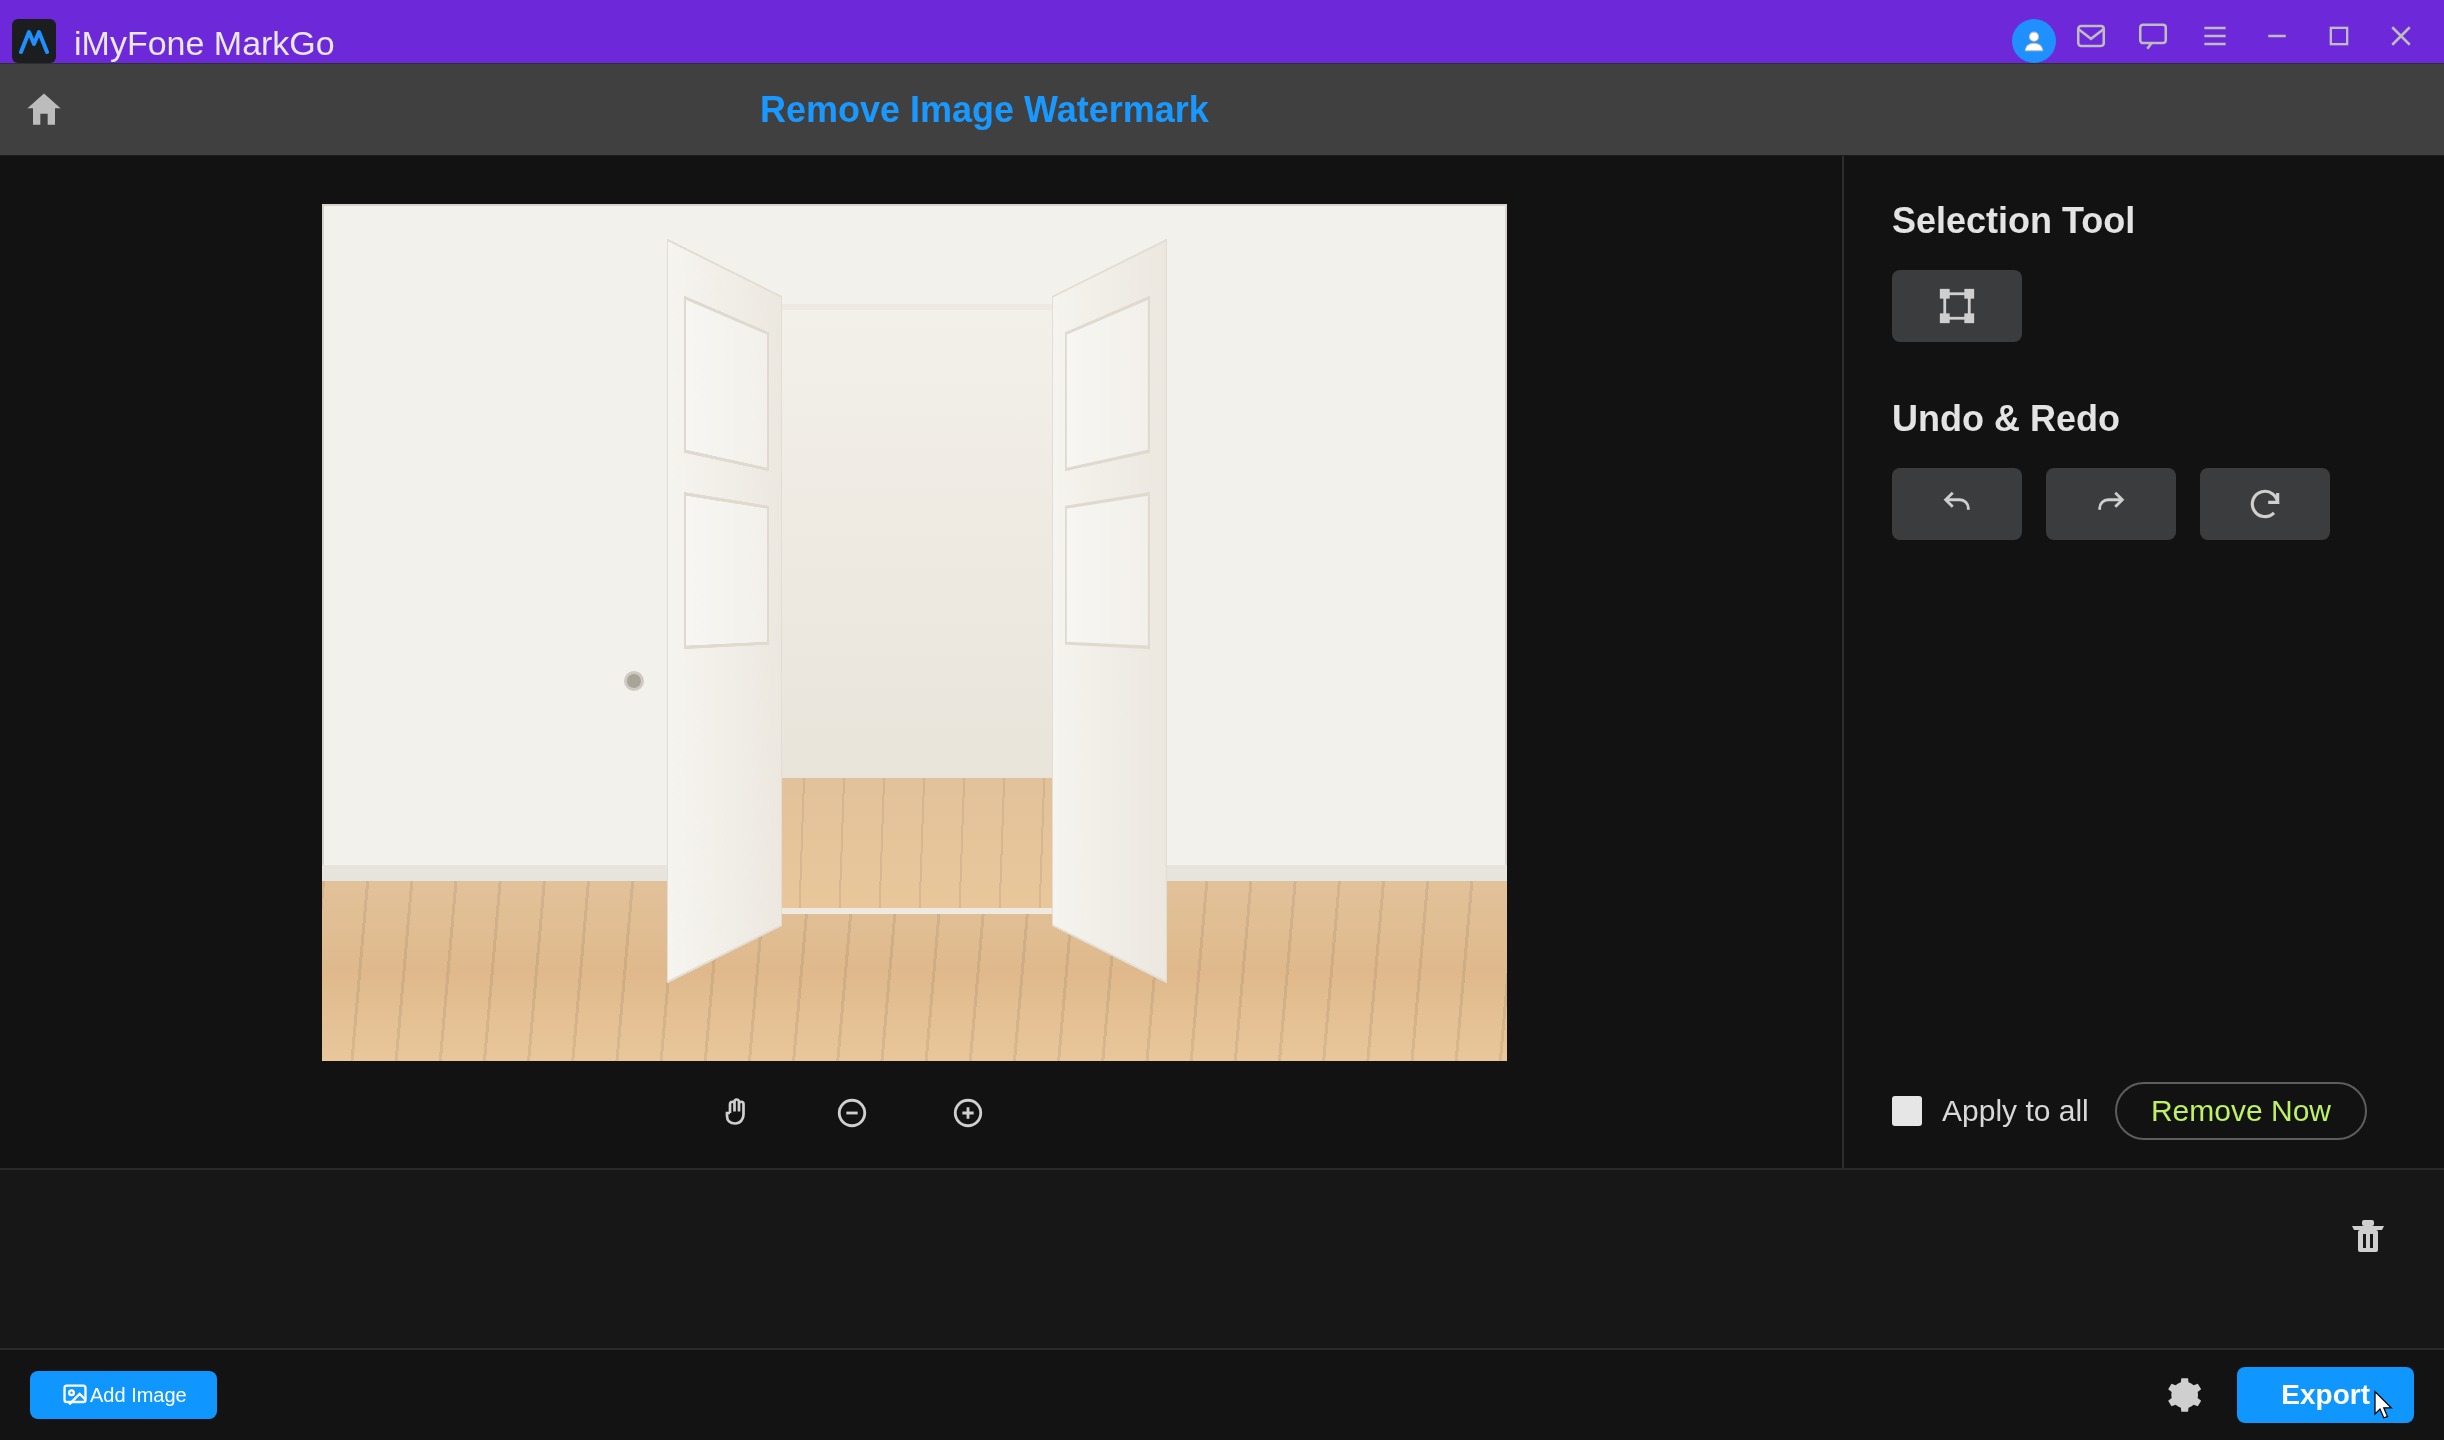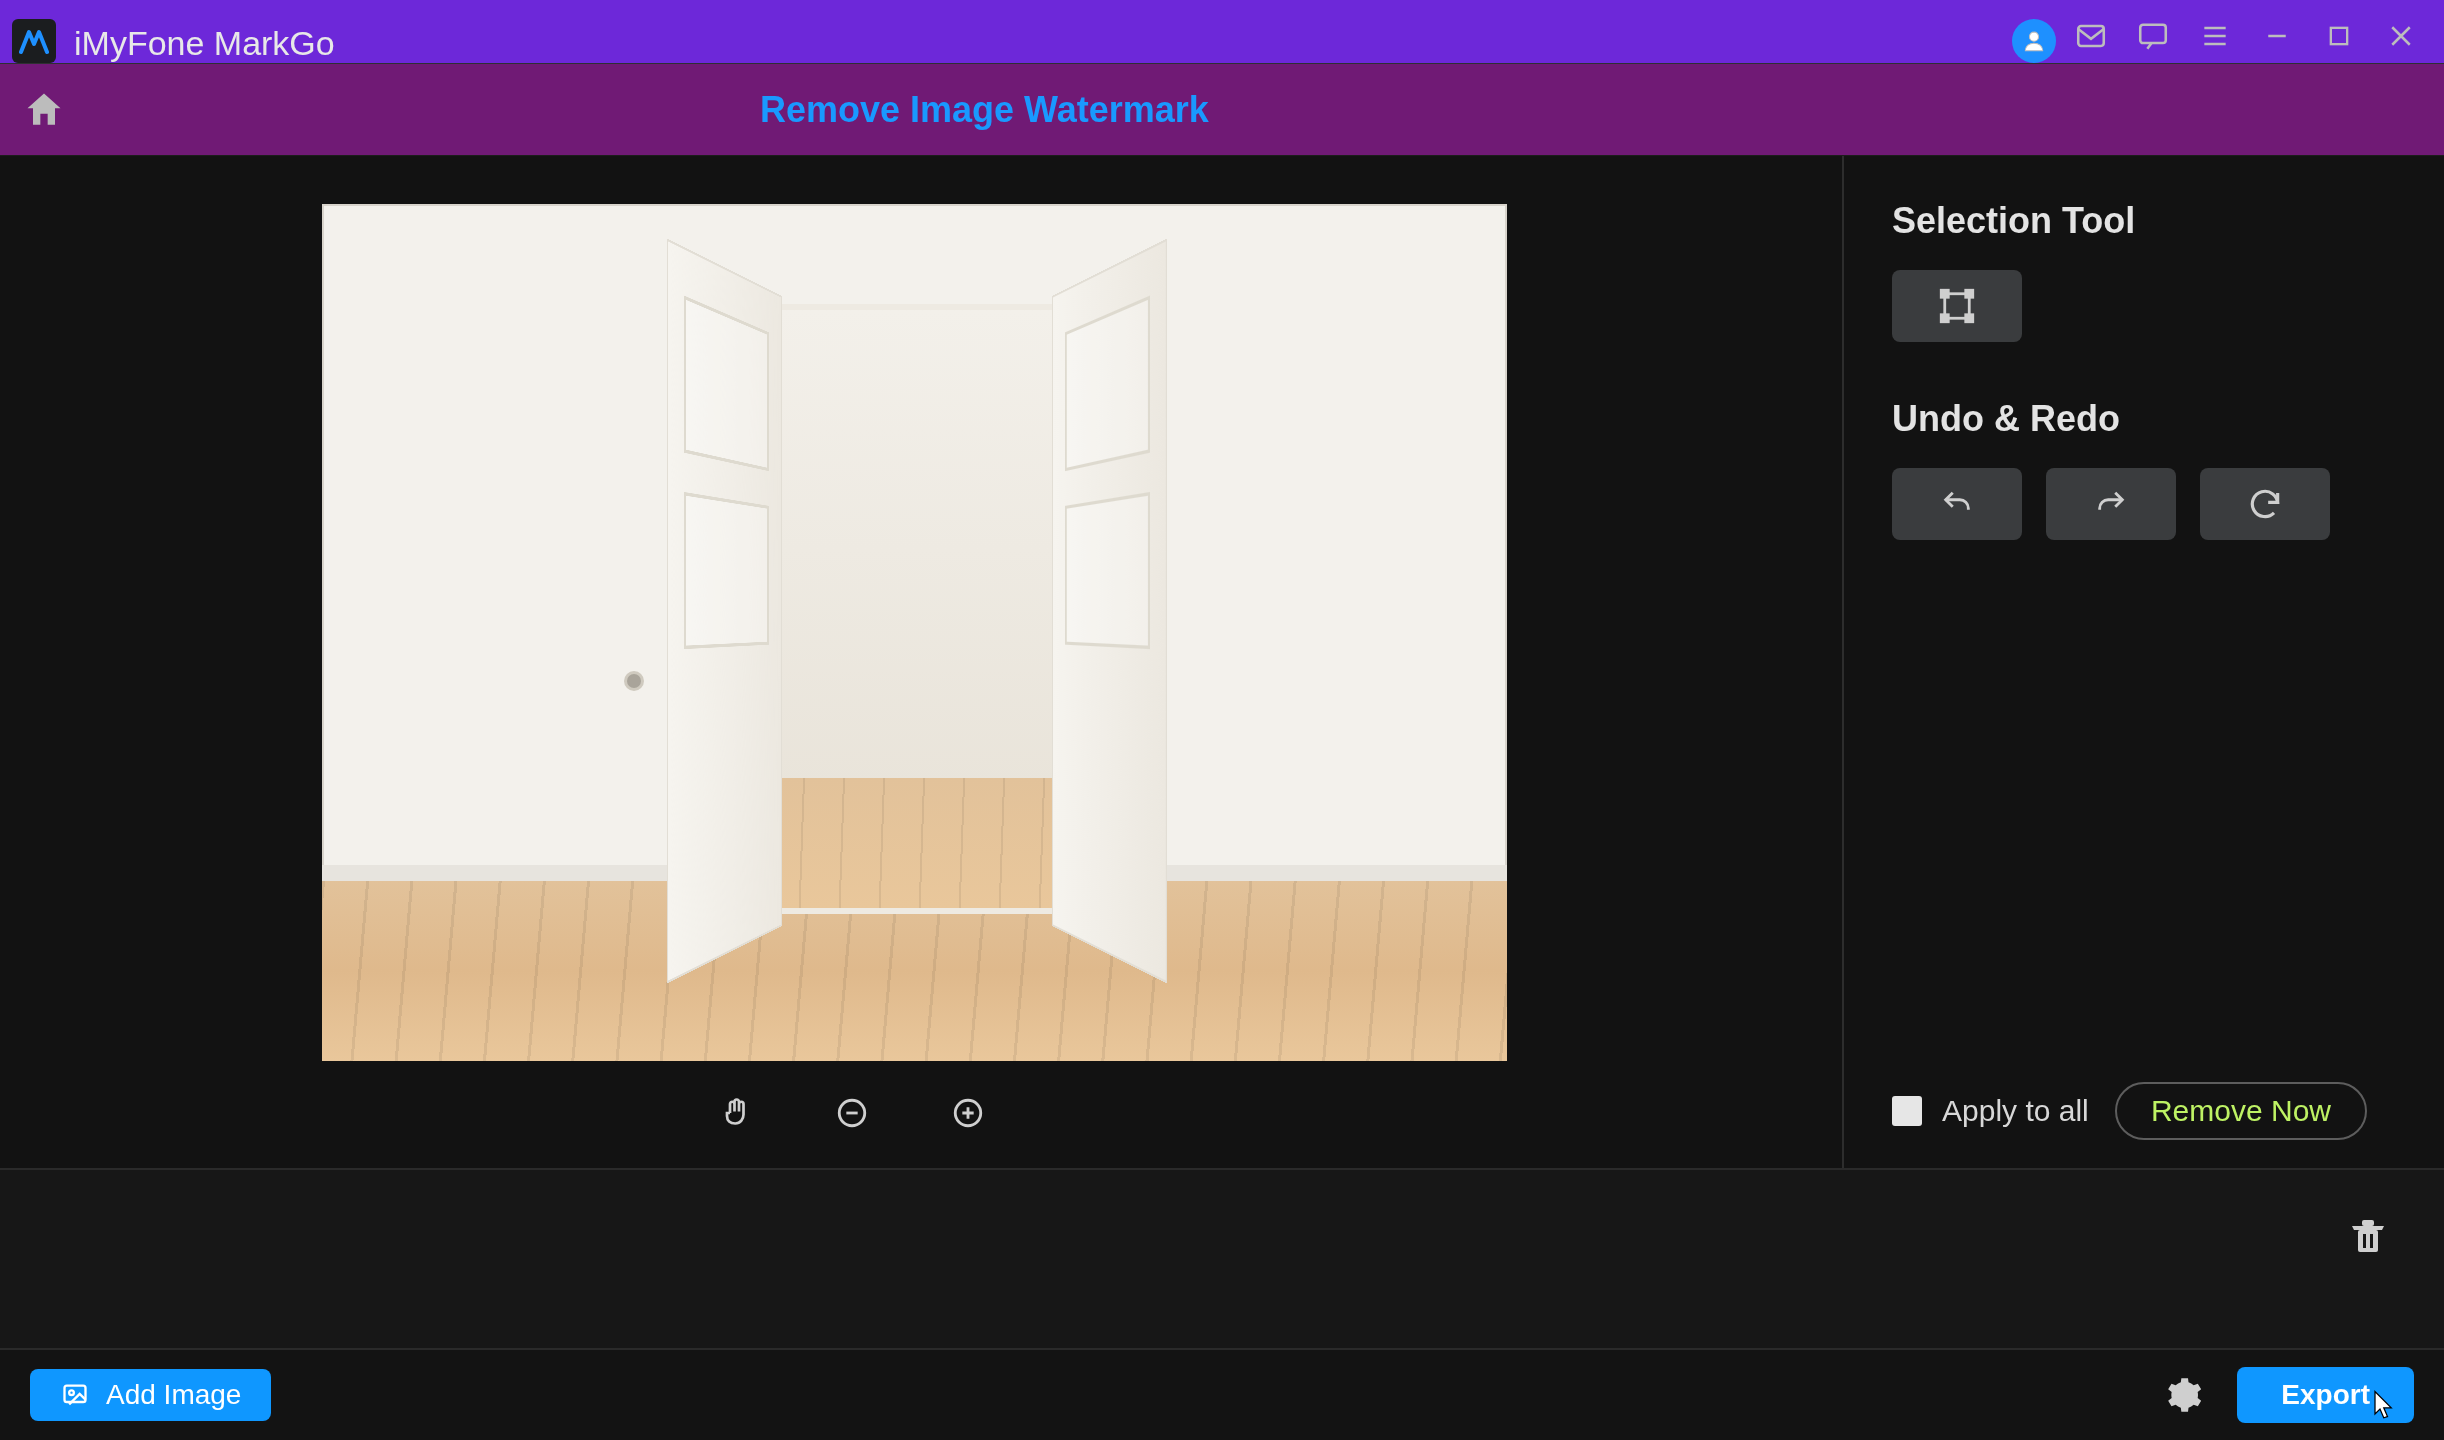--- a/index.html
+++ b/index.html
@@ -35,21 +35,21 @@
   .titlebar .user-badge {
     width: 44px; height: 44px; border-radius: 50%;
     background: #1e90ff;
     display: flex; align-items: center; justify-content: center;
     margin-left: 8px;
   }
 
   
   .subheader {
     height: 92px;
-    background: #701a75;
+    background: #404040;
     display: flex; align-items: center;
     padding-left: 20px;
     border-bottom: 1px solid #1c1c1c;
     position: relative;
   }
   .subheader .home-btn {
     width: 48px; height: 48px;
     display:flex; align-items:center; justify-content:center;
     cursor:pointer;
   }
@@ -190,22 +190,22 @@
     width:60px; height:60px; display:flex; align-items:center; justify-content:center;
     cursor:pointer;
   }
 
   
   .bottombar {
     height: 92px; background:#131313; border-top:2px solid #2a2a2a;
     display:flex; align-items:center; padding: 0 30px;
   }
   .add-image-btn {
-    display:flex; align-items:center; gap:16px;
-    background:#0f97ff; color:#fff; font-size:28px; font-weight:500;
+    display:flex; align-items:center; 
+    background:#0f97ff; color:#fff; font-size:20px; font-weight:500;
     padding: 10px 30px; border-radius:8px; cursor:pointer;
   }
   .bottombar .spacer { flex:1; }
   .gear-btn {
     width:52px; height:52px; display:flex; align-items:center; justify-content:center;
     margin-right:28px; cursor:pointer;
   }
   .export-btn {
     background:#0f97ff; color:#fff; font-size:28px; font-weight:700;
     padding: 12px 44px; border-radius:8px; cursor:pointer;

